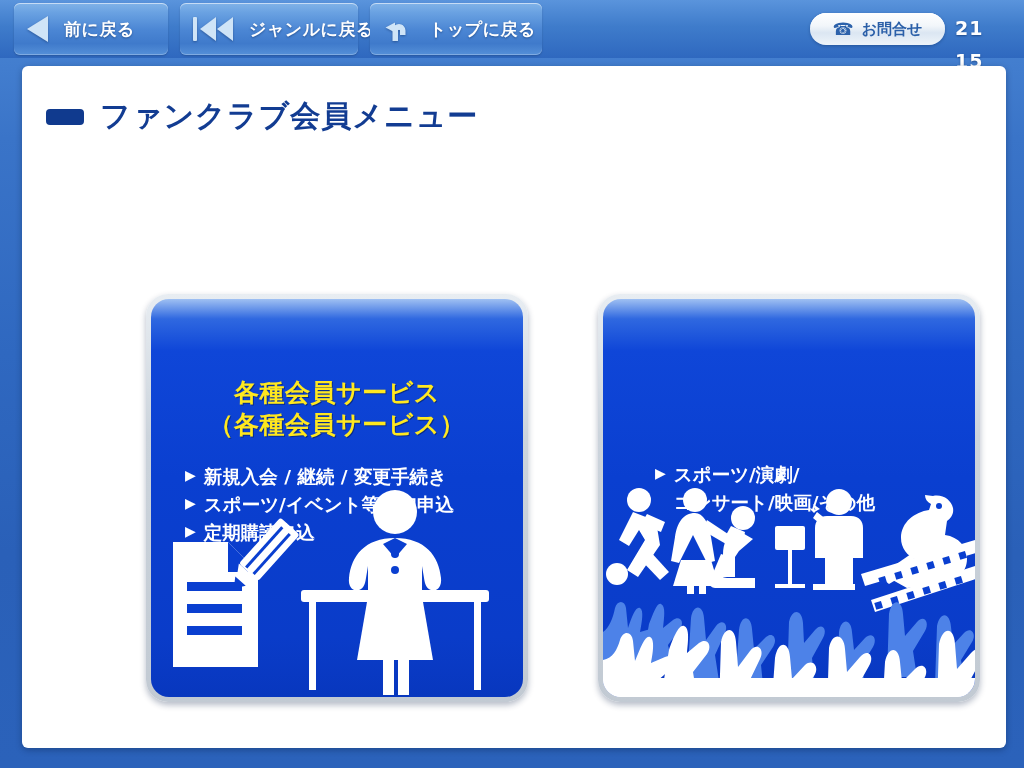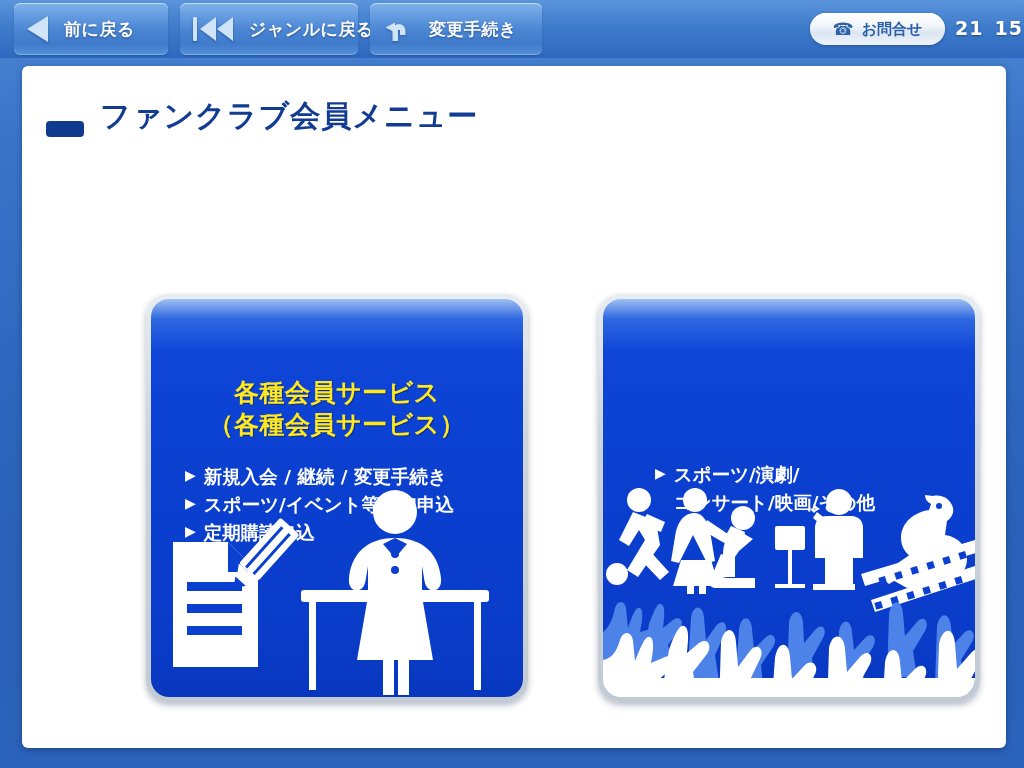--- a/index.html
+++ b/index.html
@@ -65,32 +65,32 @@
     box-shadow: 0 1px 3px rgba(8,34,80,.35), inset 0 1px 0 #fff;
     display:flex; align-items:center; justify-content:center; gap:8px;
     color:#2a5fa8; font-size:15px; font-weight:bold;
   }
   #contact .phone { color:#2d62ab; font-size:17px; line-height:1; }
   #clock {
     position:absolute; top:17px; left:955px;
     color:#ffffff; font-size:19px; font-weight:bold;
     letter-spacing:1px;
     text-shadow: 0 1px 2px rgba(10,40,90,.55);
-    display:flex; gap:11px;
+    display:flex; gap:11px;flex-direction:column;
   }
 
   
   #panel {
     position:absolute; left:22px; top:66px; width:984px; height:682px;
     background:#fff; border-radius:6px;
     box-shadow: 0 2px 6px rgba(5,25,60,.35);
   }
   #page-title-row {
     position:absolute; left:24px; top:30px;
-    display:flex; align-items:flex-end; gap:16px;
+    display:flex; align-items:center; gap:16px;
   }
   #title-marker { width:38px; height:16px; background:#103a8e; border-radius:4px; }
   #page-title {
     color:#123c92; font-size:30px; font-weight:bold; letter-spacing:1px;
   }
 
   
   .card {
     position:absolute; top:228px; width:382px; height:408px;
     border-radius:22px;
@@ -147,21 +147,21 @@
   </div>
 
   <div class="navbtn" id="btn-top">
     <span class="ico uturn">
       <svg viewBox="0 0 30 26" width="30" height="26">
         <path d="M9.5 25 V14.5 a6.5 6.5 0 0 1 13 0 V19 h-5.5 V14.5 a1 1 0 0 0 -2 0 V25 Z" fill="#cfe4f7"></path>
         <path d="M12 6.5 L2.5 11.5 L12 16.5 Z" fill="#cfe4f7"></path>
         <rect x="10" y="9.3" width="10" height="4.6" fill="#cfe4f7"></rect>
       </svg>
     </span>
-    <span>変更手続き</span>
+    <span>トップに戻る</span>
   </div>
 
   <div id="contact">
     <span class="phone">☎</span>
     <span>お問合せ</span>
   </div>
 
   <div id="clock">
     <span>21</span>
     <span>15</span>

